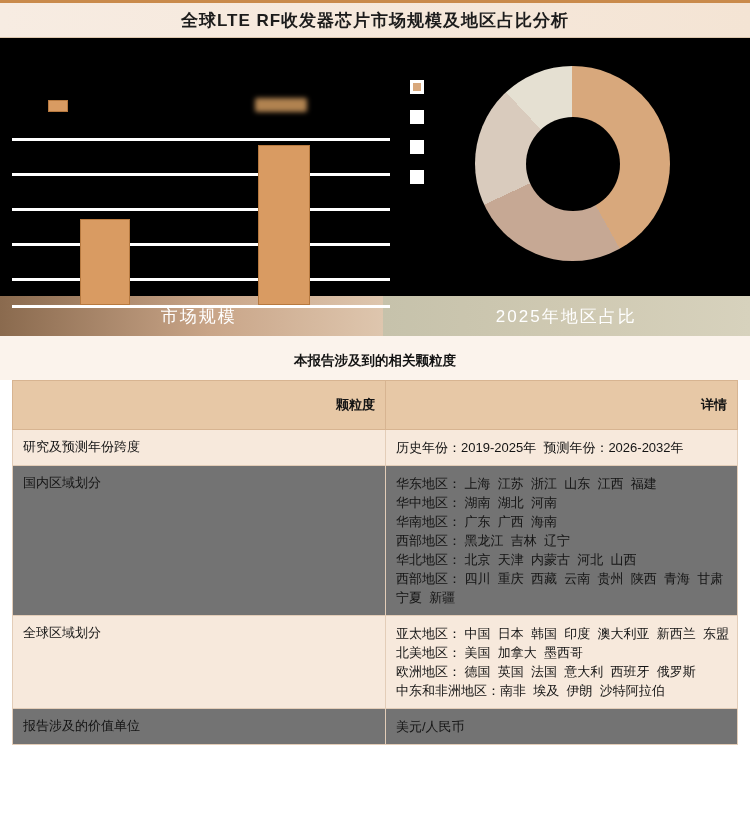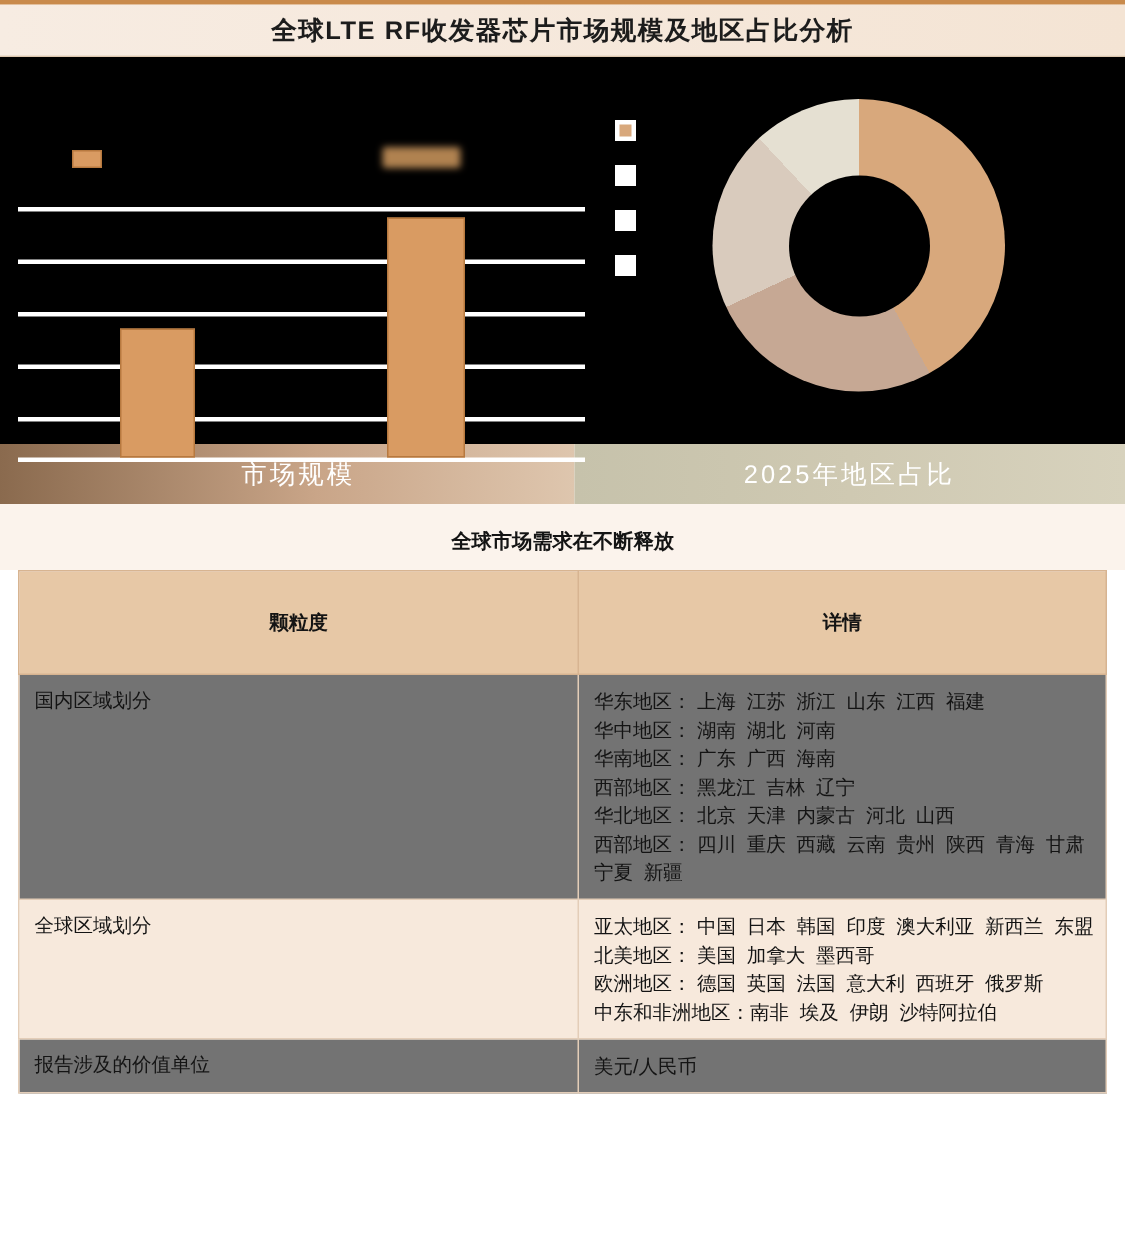--- a/index.html
+++ b/index.html
@@ -175,22 +175,22 @@
   table.granularity {
     width: 726px;
     margin: 0 12px;
     border-collapse: collapse;
     table-layout: fixed;
     font-size: 13px;
   }
   table.granularity th {
     background: #e7c8a6;
     border: 1px solid #d7b491;
-    text-align: center;
-    padding: 25px 10px;
+    text-align: right;
+    padding: 15px 10px;
     font-weight: bold;
     color: #141414;
   }
   table.granularity td {
     border: 1px solid #e3cdb8;
     padding: 8px 10px;
     vertical-align: top;
     background: #737373;
     color: #141414;
   }
@@ -248,31 +248,37 @@
   <div class="tabs">
     <div class="tab tab-1">
       <span>市场规模</span>
     </div>
     <div class="tab tab-2">
       <span>2025年地区占比</span>
     </div>
   </div>
 
   <div class="body-block">
-    <div class="section-title">全球市场需求在不断释放</div>
+    <div class="section-title">本报告涉及到的相关颗粒度</div>
   </div>
 
   <table class="granularity">
     <thead>
       <tr>
         <th class="col-a">颗粒度</th>
         <th>详情</th>
       </tr>
     </thead>
     <tbody>
+      <tr class="alt">
+        <td class="col-a">研究及预测年份跨度</td>
+        <td>
+          <div class="region-line">历史年份：2019-2025年  预测年份：2026-2032年</div>
+        </td>
+      </tr>
       <tr>
         <td class="col-a">国内区域划分</td>
         <td>
           <div class="region-line">华东地区： 上海  江苏  浙江  山东  江西  福建</div>
           <div class="region-line">华中地区： 湖南  湖北  河南</div>
           <div class="region-line">华南地区： 广东  广西  海南</div>
           <div class="region-line">西部地区： 黑龙江  吉林  辽宁</div>
           <div class="region-line">华北地区： 北京  天津  内蒙古  河北  山西</div>
           <div class="region-line">西部地区： 四川  重庆  西藏  云南  贵州  陕西  青海  甘肃</div>
           <div class="region-line">宁夏  新疆</div>

